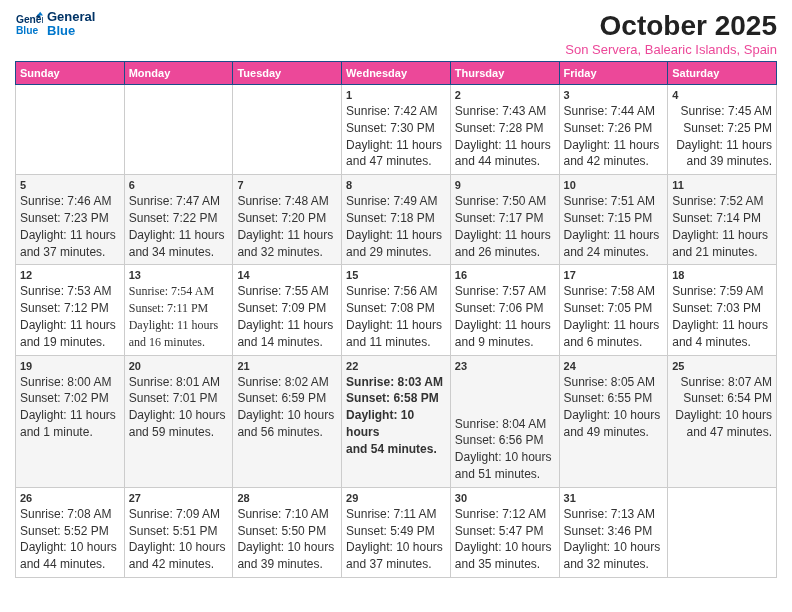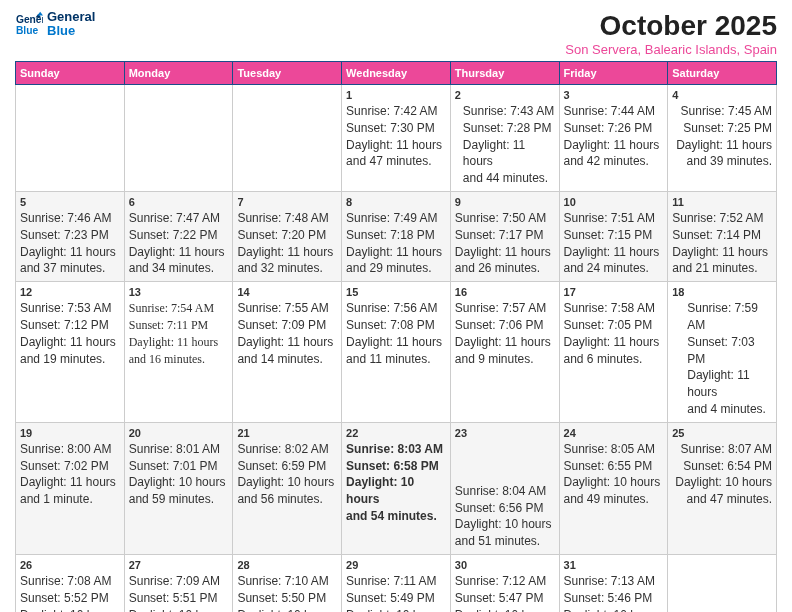--- a/index.html
+++ b/index.html
@@ -122,21 +122,21 @@
           <td></td>
           <td>
             <span class="day-num">1</span>
             <div class="day-info" style="white-space: pre-line;">Sunrise: 7:42 AM
 Sunset: 7:30 PM
 Daylight: 11 hours
 and 47 minutes.</div>
           </td>
           <td>
             <span class="day-num">2</span>
-            <div class="day-info" style="white-space: pre-line; margin-left: 8px;">Sunrise: 7:43 AM
+            <div class="day-info" style="white-space: pre-line;">Sunrise: 7:43 AM
 Sunset: 7:28 PM
 Daylight: 11 hours
 and 44 minutes.</div>
           </td>
           <td>
             <span class="day-num">3</span>
             <div class="day-info" style="white-space: pre-line;">Sunrise: 7:44 AM
 Sunset: 7:26 PM
 Daylight: 11 hours
 and 42 minutes.</div>
@@ -238,21 +238,21 @@
           </td>
           <td>
             <span class="day-num">17</span>
             <div class="day-info" style="white-space: pre-line;">Sunrise: 7:58 AM
 Sunset: 7:05 PM
 Daylight: 11 hours
 and 6 minutes.</div>
           </td>
           <td>
             <span class="day-num">18</span>
-            <div class="day-info" style="white-space: pre-line; margin-left: 15px;">Sunrise: 7:59 AM
+            <div class="day-info" style="white-space: pre-line;">Sunrise: 7:59 AM
 Sunset: 7:03 PM
 Daylight: 11 hours
 and 4 minutes.</div>
           </td>
         </tr>
         <tr>
           <td>
             <span class="day-num">19</span>
             <div class="day-info" style="white-space: pre-line;">Sunrise: 8:00 AM
 Sunset: 7:02 PM
@@ -334,21 +334,21 @@
           <td>
             <span class="day-num">30</span>
             <div class="day-info" style="white-space: pre-line;">Sunrise: 7:12 AM
 Sunset: 5:47 PM
 Daylight: 10 hours
 and 35 minutes.</div>
           </td>
           <td>
             <span class="day-num">31</span>
             <div class="day-info" style="white-space: pre-line;">Sunrise: 7:13 AM
-Sunset: 5:46 PM
+Sunset: 3:46 PM
 Daylight: 10 hours
 and 32 minutes.</div>
           </td>
           <td></td>
         </tr>
       </tbody>
   </table>
 </div>
 
 </body></html>

